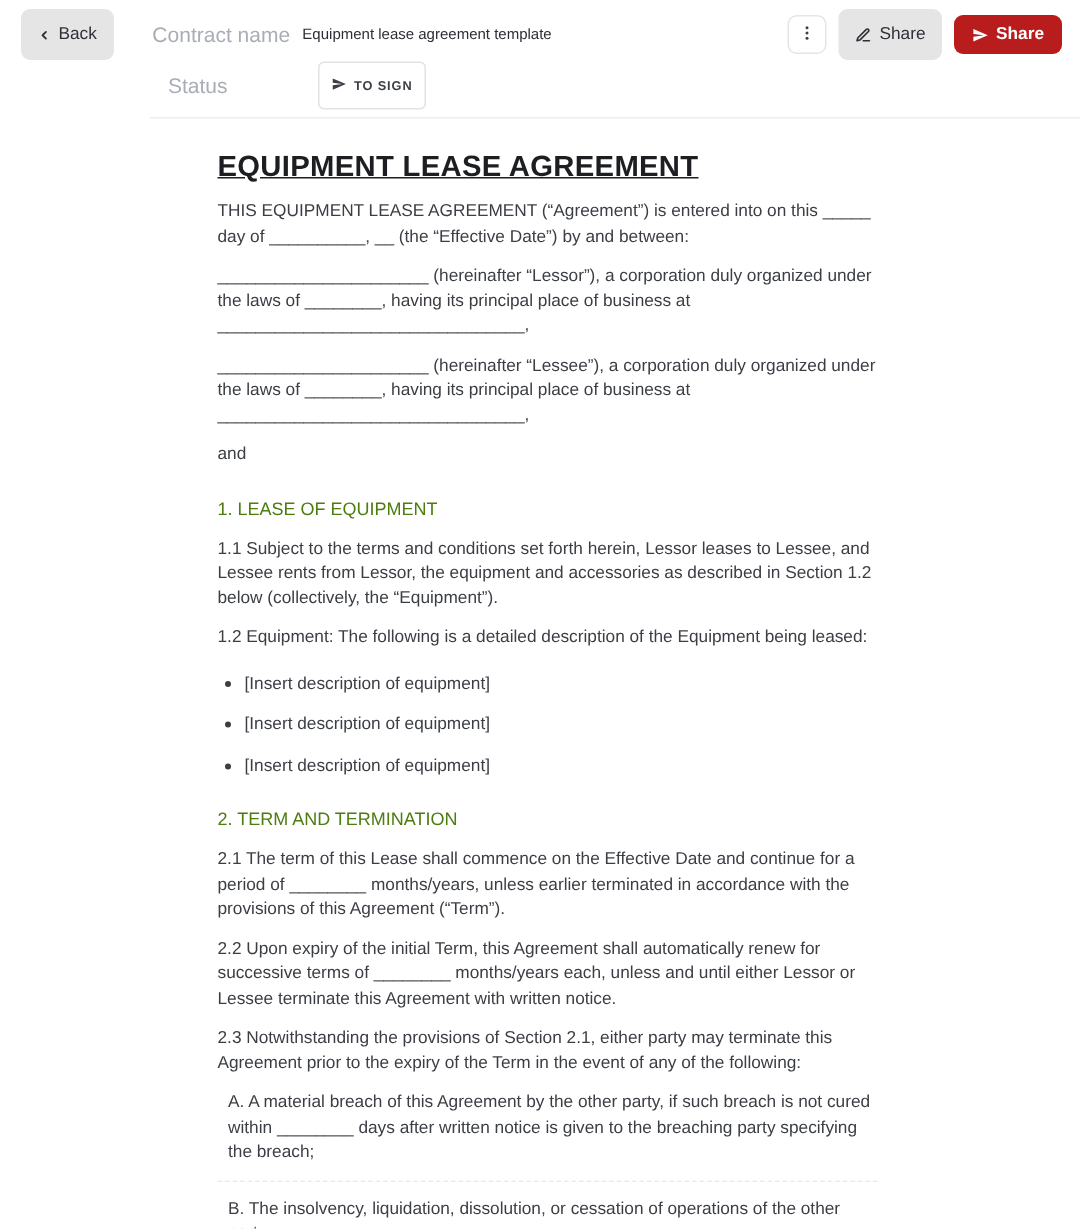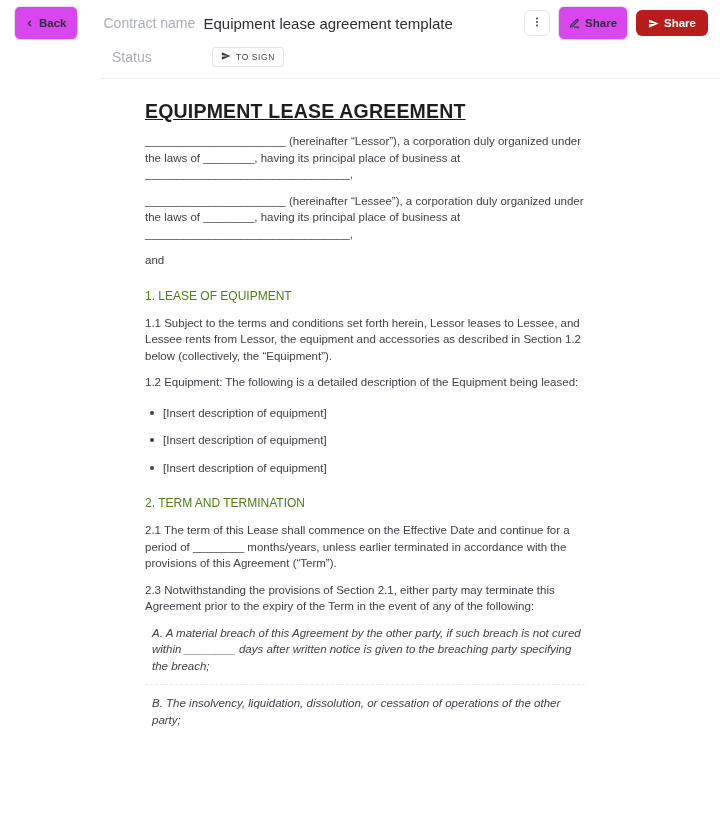--- a/index.html
+++ b/index.html
@@ -10,48 +10,48 @@
     overflow: hidden;
     -webkit-font-smoothing: antialiased;
   }
 
   
   .topbar { padding: 9px 12px 0 12px; background: #fff; }
   .row1 { display: flex; align-items: center; height: 28px; }
   .btn {
     display: inline-flex; align-items: center; gap: 5px;
     height: 26px; padding: 16px 10px;
-    background: #d946ef; border: 1px solid #e3e5e9; border-radius: 6px;
-    font-size: 11.5px; font-weight: 700; color: #2d3036;
+    background: #e5e5e5; border: 1px solid #e3e5e9; border-radius: 6px;
+    font-size: 11.5px; font-weight: 400; color: #2d3036;
     cursor: pointer; white-space: nowrap;
   }
   .btn svg { display: block; }
   .back-btn { margin-left: 2px; }
   .field-label {
     font-size: 14px; color: #a9adb5; font-weight: 400;
   }
   .label-col { width: 100px; flex: 0 0 100px; }
   .row1 .label-col { margin-left: 26px; }
-  .contract-title { font-size: 15px; font-weight: 500; color: #2b2e33; }
+  .contract-title { font-size: 10px; font-weight: 500; color: #2b2e33; }
   .right-actions { margin-left: auto; display: flex; align-items: center; gap: 8px; }
   .icon-btn {
     width: 26px; height: 26px; padding: 0;
     display: inline-flex; align-items: center; justify-content: center;
     background: #fff; border: 1px solid #e3e5e9; border-radius: 6px; cursor: pointer;
   }
   .share-btn {
     border: none; background: #b91c1c; color: #ffffff;
     padding: 0 12px; border-radius: 6px; font-weight: 700;
   }
   .row2 { display: flex; align-items: center; height: 24px; margin-top: 8px; padding-left: 100px; }
   .status-badge {
     display: inline-flex; align-items: center; gap: 5px;
-    height: 20px; padding: 0 8px;
+    height: 32px; padding: 0 8px;
     border: 1px solid #dfe2e6; border-radius: 4px; background: #fff;
-    font-size: 8.5px; font-weight: 400; letter-spacing: 0.6px;
+    font-size: 8.5px; font-weight: 700; letter-spacing: 0.6px;
     color: #3c4046; cursor: pointer;
   }
 
   
   .doc-separator { margin: 9px 0 0 100px; border-top: 1px solid #eceef0; }
   .doc-page { padding: 14px 0 0 145px; }
   .doc-inner { width: 440px; color: #3b3e44; font-size: 11.5px; line-height: 16.5px; }
 
   .doc-h1 {
     font-size: 19.5px; line-height: 24px; font-weight: 800;
@@ -62,21 +62,21 @@
     color: #4d7c0f; margin: 18px 0 10px 0;
   }
   .doc-p { margin: 0 0 10px 0; }
   .doc-p.spaced-top { margin-top: 6px; }
   .doc-list { list-style: none; margin: 14px 0 6px 0; }
   .doc-list li { position: relative; padding-left: 18px; margin-bottom: 11px; }
   .doc-list li::before {
     content: ""; position: absolute; left: 5px; top: 6px;
     width: 4px; height: 4px; border-radius: 50%; background: #3b3e44;
   }
-  .term-item { padding-left: 7px; margin: 0 0 10px 0; font-style: italic; }
+  .term-item { padding-left: 7px; margin: 0 0 10px 0; }
   .page-break-dotted { border-top: 1px dashed #e9eaec; margin: 9px 0 10px 0; }
 </style>
 </head>
 <body>
 
 <header class="topbar">
   <div class="row1">
     <button class="btn back-btn">
       <span>
         <svg width="9" height="9" viewBox="0 0 24 24" fill="none" stroke="#2d3036" stroke-width="3.2" stroke-linecap="round" stroke-linejoin="round">
@@ -132,20 +132,21 @@
   </div>
 </header>
 
 <div class="doc-separator"></div>
 
 <main class="doc-page">
   <article class="doc-inner">
 
     <h1 class="doc-h1">EQUIPMENT LEASE AGREEMENT</h1>
 
+    <p class="doc-p">THIS EQUIPMENT LEASE AGREEMENT (“Agreement”) is entered into on this _____ day of __________, __ (the “Effective Date”) by and between:</p>
 
     <p class="doc-p spaced-top">______________________ (hereinafter “Lessor”), a corporation duly organized under the laws of ________, having its principal place of business at ________________________________,</p>
 
     <p class="doc-p spaced-top">______________________ (hereinafter “Lessee”), a corporation duly organized under the laws of ________, having its principal place of business at ________________________________,</p>
 
     <p class="doc-p spaced-top">and</p>
 
     <h2 class="doc-h2">1. LEASE OF EQUIPMENT</h2>
 
     <p class="doc-p">1.1 Subject to the terms and conditions set forth herein, Lessor leases to Lessee, and Lessee rents from Lessor, the equipment and accessories as described in Section 1.2 below (collectively, the “Equipment”).</p>
@@ -153,20 +154,21 @@
 
     <ul class="doc-list">
       <li>[Insert description of equipment]</li>
       <li>[Insert description of equipment]</li>
       <li>[Insert description of equipment]</li>
     </ul>
 
     <h2 class="doc-h2">2. TERM AND TERMINATION</h2>
 
     <p class="doc-p">2.1 The term of this Lease shall commence on the Effective Date and continue for a period of ________ months/years, unless earlier terminated in accordance with the provisions of this Agreement (“Term”).</p>
+    <p class="doc-p">2.2 Upon expiry of the initial Term, this Agreement shall automatically renew for successive terms of ________ months/years each, unless and until either Lessor or Lessee terminate this Agreement with written notice.</p>
     <p class="doc-p">2.3 Notwithstanding the provisions of Section 2.1, either party may terminate this Agreement prior to the expiry of the Term in the event of any of the following:</p>
 
     <p class="doc-p term-item">A. A material breach of this Agreement by the other party, if such breach is not cured within ________ days after written notice is given to the breaching party specifying the breach;</p>
 
     <div class="page-break-dotted"></div>
 
     <p class="doc-p term-item">B. The insolvency, liquidation, dissolution, or cessation of operations of the other party;</p>
 
   </article>
 </main>

